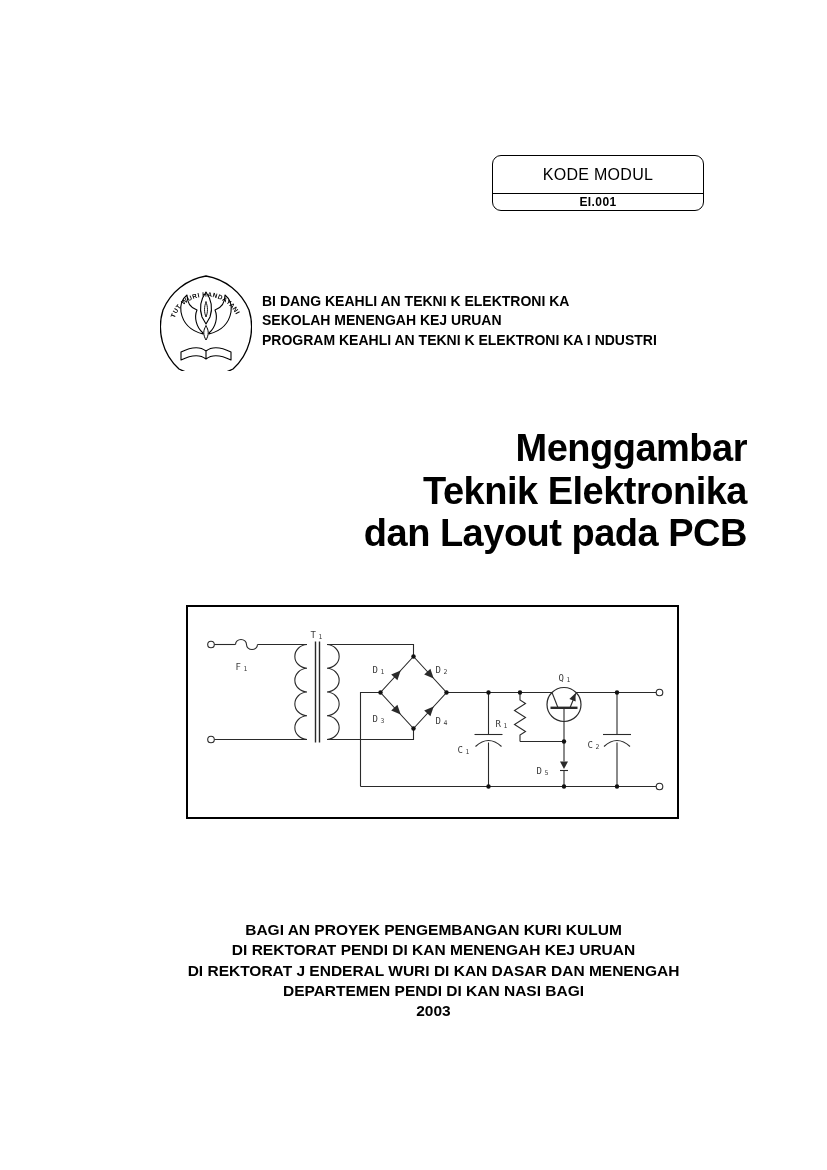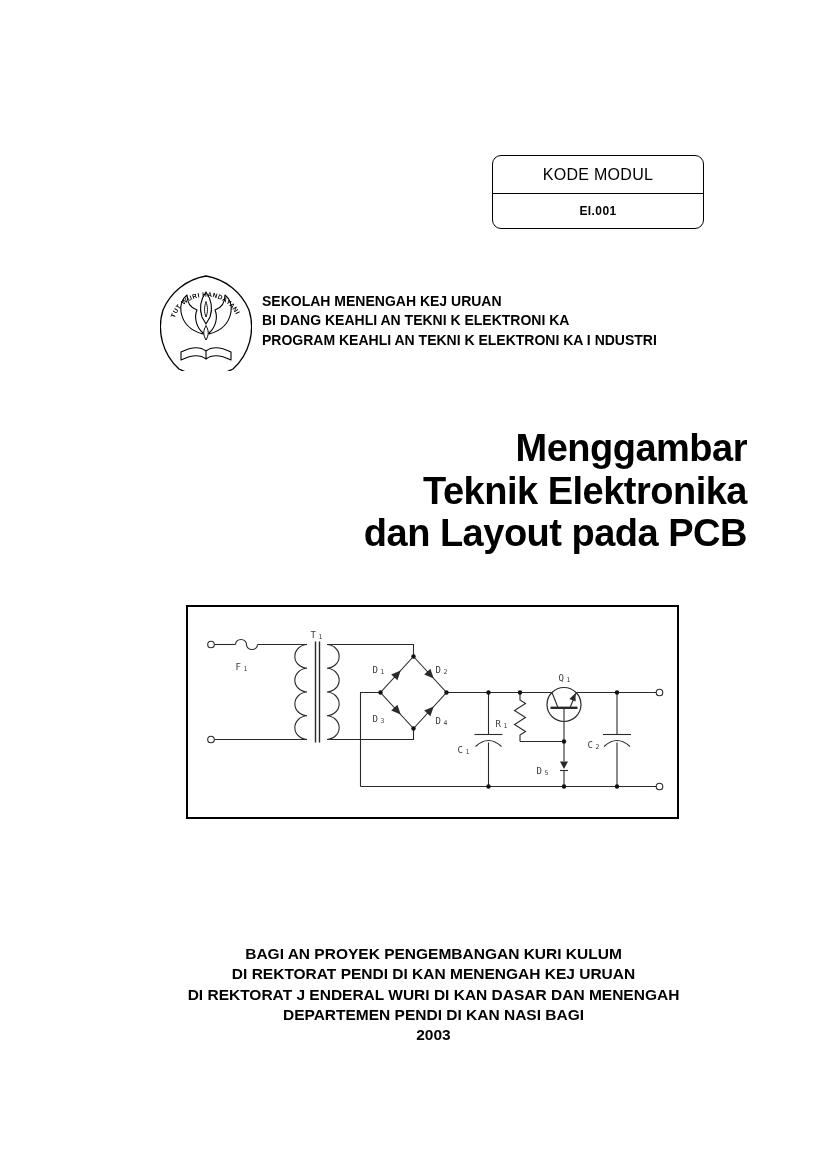--- a/index.html
+++ b/index.html
@@ -3,21 +3,21 @@
 <meta charset="utf-8">
 <style>
   html,body { margin:0; padding:0; background:#e8e8e8; }
   .page {
     position:relative; width:827px; height:1170px; margin:0 auto;
     background:#ffffff; overflow:hidden;
     font-family:"Liberation Sans", sans-serif; color:#000;
   }
   
   .kode-box {
-    position:absolute; left:492px; top:155px; width:212px; height:74px;
+    position:absolute; left:492px; top:155px; width:212px; height:56px;
     border:1.6px solid #000; border-radius:9px; box-sizing:border-box;
     display:flex; flex-direction:column;
   }
   .kode-top {
     flex:0 0 37px; border-bottom:1.5px solid #000;
     display:flex; align-items:center; justify-content:center;
     font-size:16px; letter-spacing:0.3px;
   }
   .kode-bottom {
     flex:1; display:flex; align-items:center; justify-content:center;
@@ -36,21 +36,21 @@
     letter-spacing:-0.5px;
   }
   
   .circuit {
     position:absolute; left:186px; top:605px; width:489px; height:210px;
     border:2.5px solid #000; background:#fff;
   }
   .circuit svg { display:block; }
   
   .footer {
-    position:absolute; left:100px; top:944px; width:667px;
+    position:absolute; left:100px; top:920px; width:667px;
     text-align:center; font-size:15.5px; font-weight:bold; line-height:20.3px;
   }
   .sch-label { font-family:"DejaVu Sans Mono", monospace; font-size:9px; fill:#3c3c3c; }
   .sch-sub  { font-size:6.5px; }
 </style>
 </head>
 <body>
 
 <div class="page">
 
@@ -69,22 +69,22 @@
       <path stroke-width="0.9" d="M45,28 C43,33 43,38 45,43 C47,38 47,33 45,28 Z"></path>
       <path stroke-width="1" d="M45,52 C42,56 42,61 45,66 C48,61 48,56 45,52 Z"></path>
       <path stroke-width="1.1" d="M20,78 C32,72 40,73 45,77 C50,73 58,72 70,78 L70,86 C58,80 50,81 45,85 C40,81 32,80 20,86 Z M45,77 L45,85"></path>
     </g>
     <text font-family="Liberation Sans, sans-serif" font-size="6.4" font-weight="bold" fill="#000" letter-spacing="0.4">
       <textPath href="#logoArc" startOffset="2">TUT WURI HANDAYANI</textPath>
     </text>
   </svg>
 
   <div class="org">
+    <div>BI DANG KEAHLI AN TEKNI K ELEKTRONI KA</div>
     <div>SEKOLAH MENENGAH KEJ URUAN</div>
-    <div>BI DANG KEAHLI AN TEKNI K ELEKTRONI KA</div>
     <div>PROGRAM KEAHLI AN TEKNI K ELEKTRONI KA I NDUSTRI</div>
   </div>
 
   <div class="title">
     <div>Menggambar</div>
     <div>Teknik Elektronika</div>
     <div>dan Layout pada PCB</div>
   </div>
 
   <div class="circuit">

